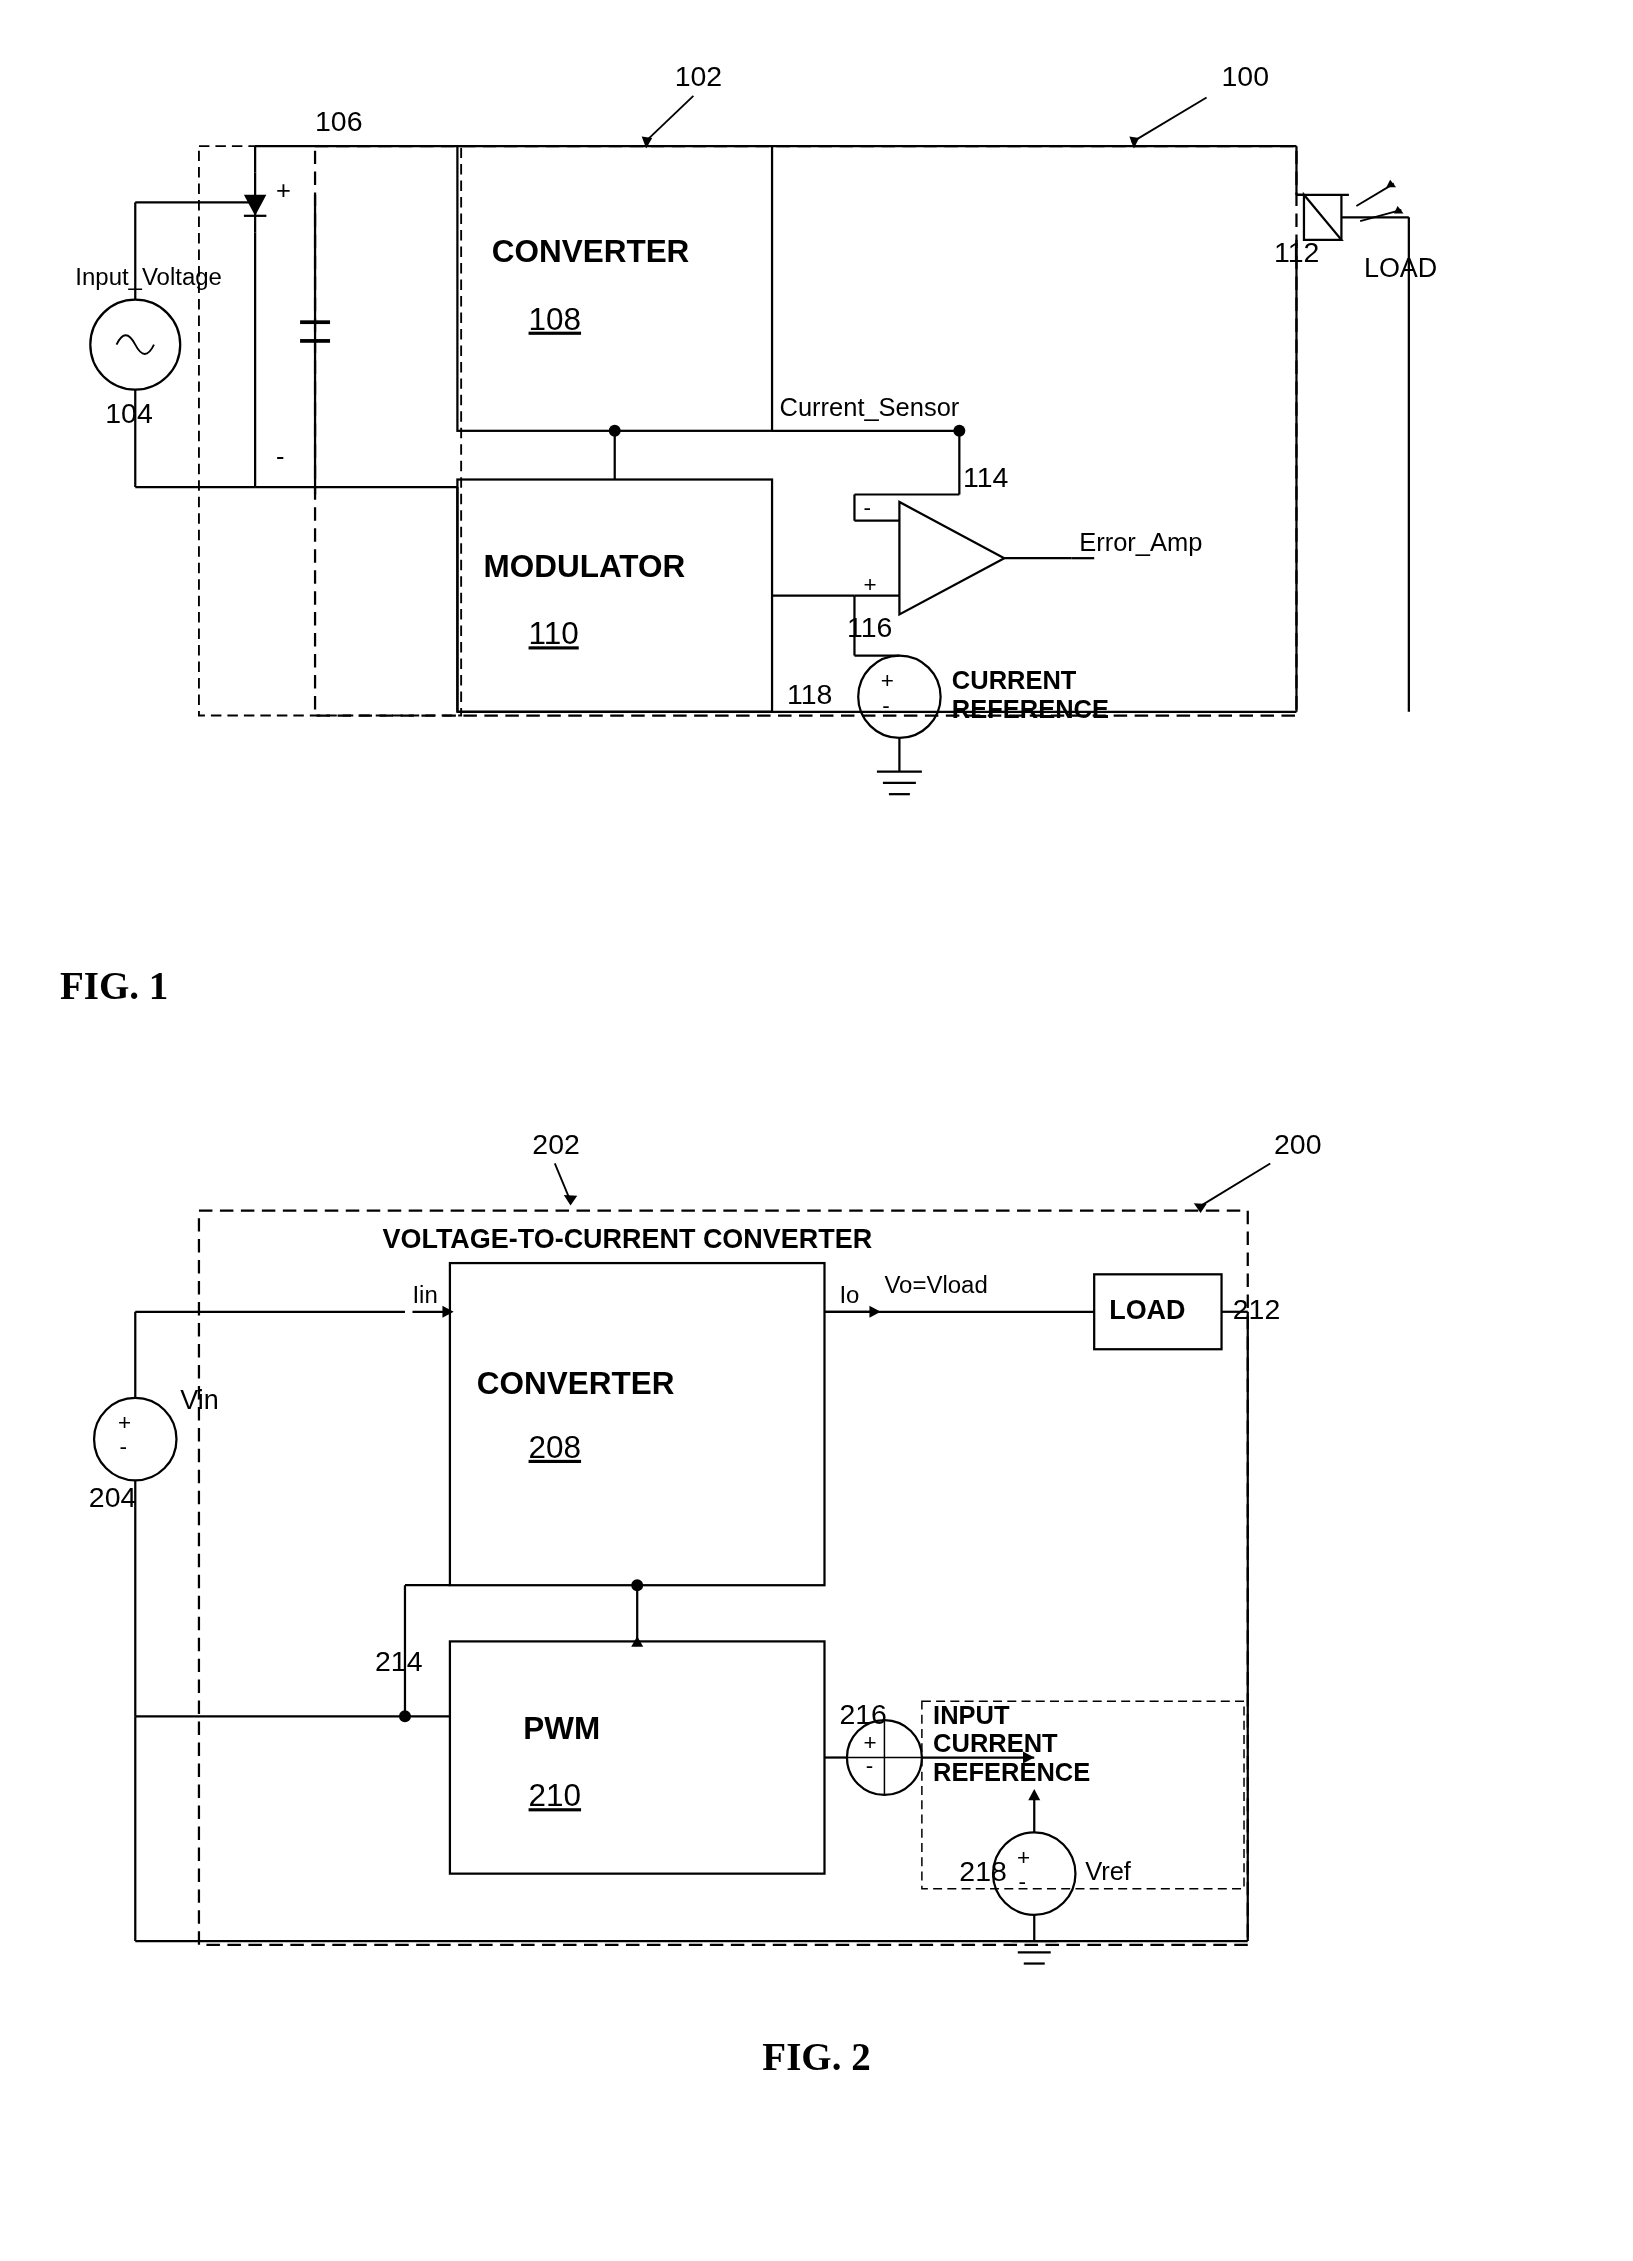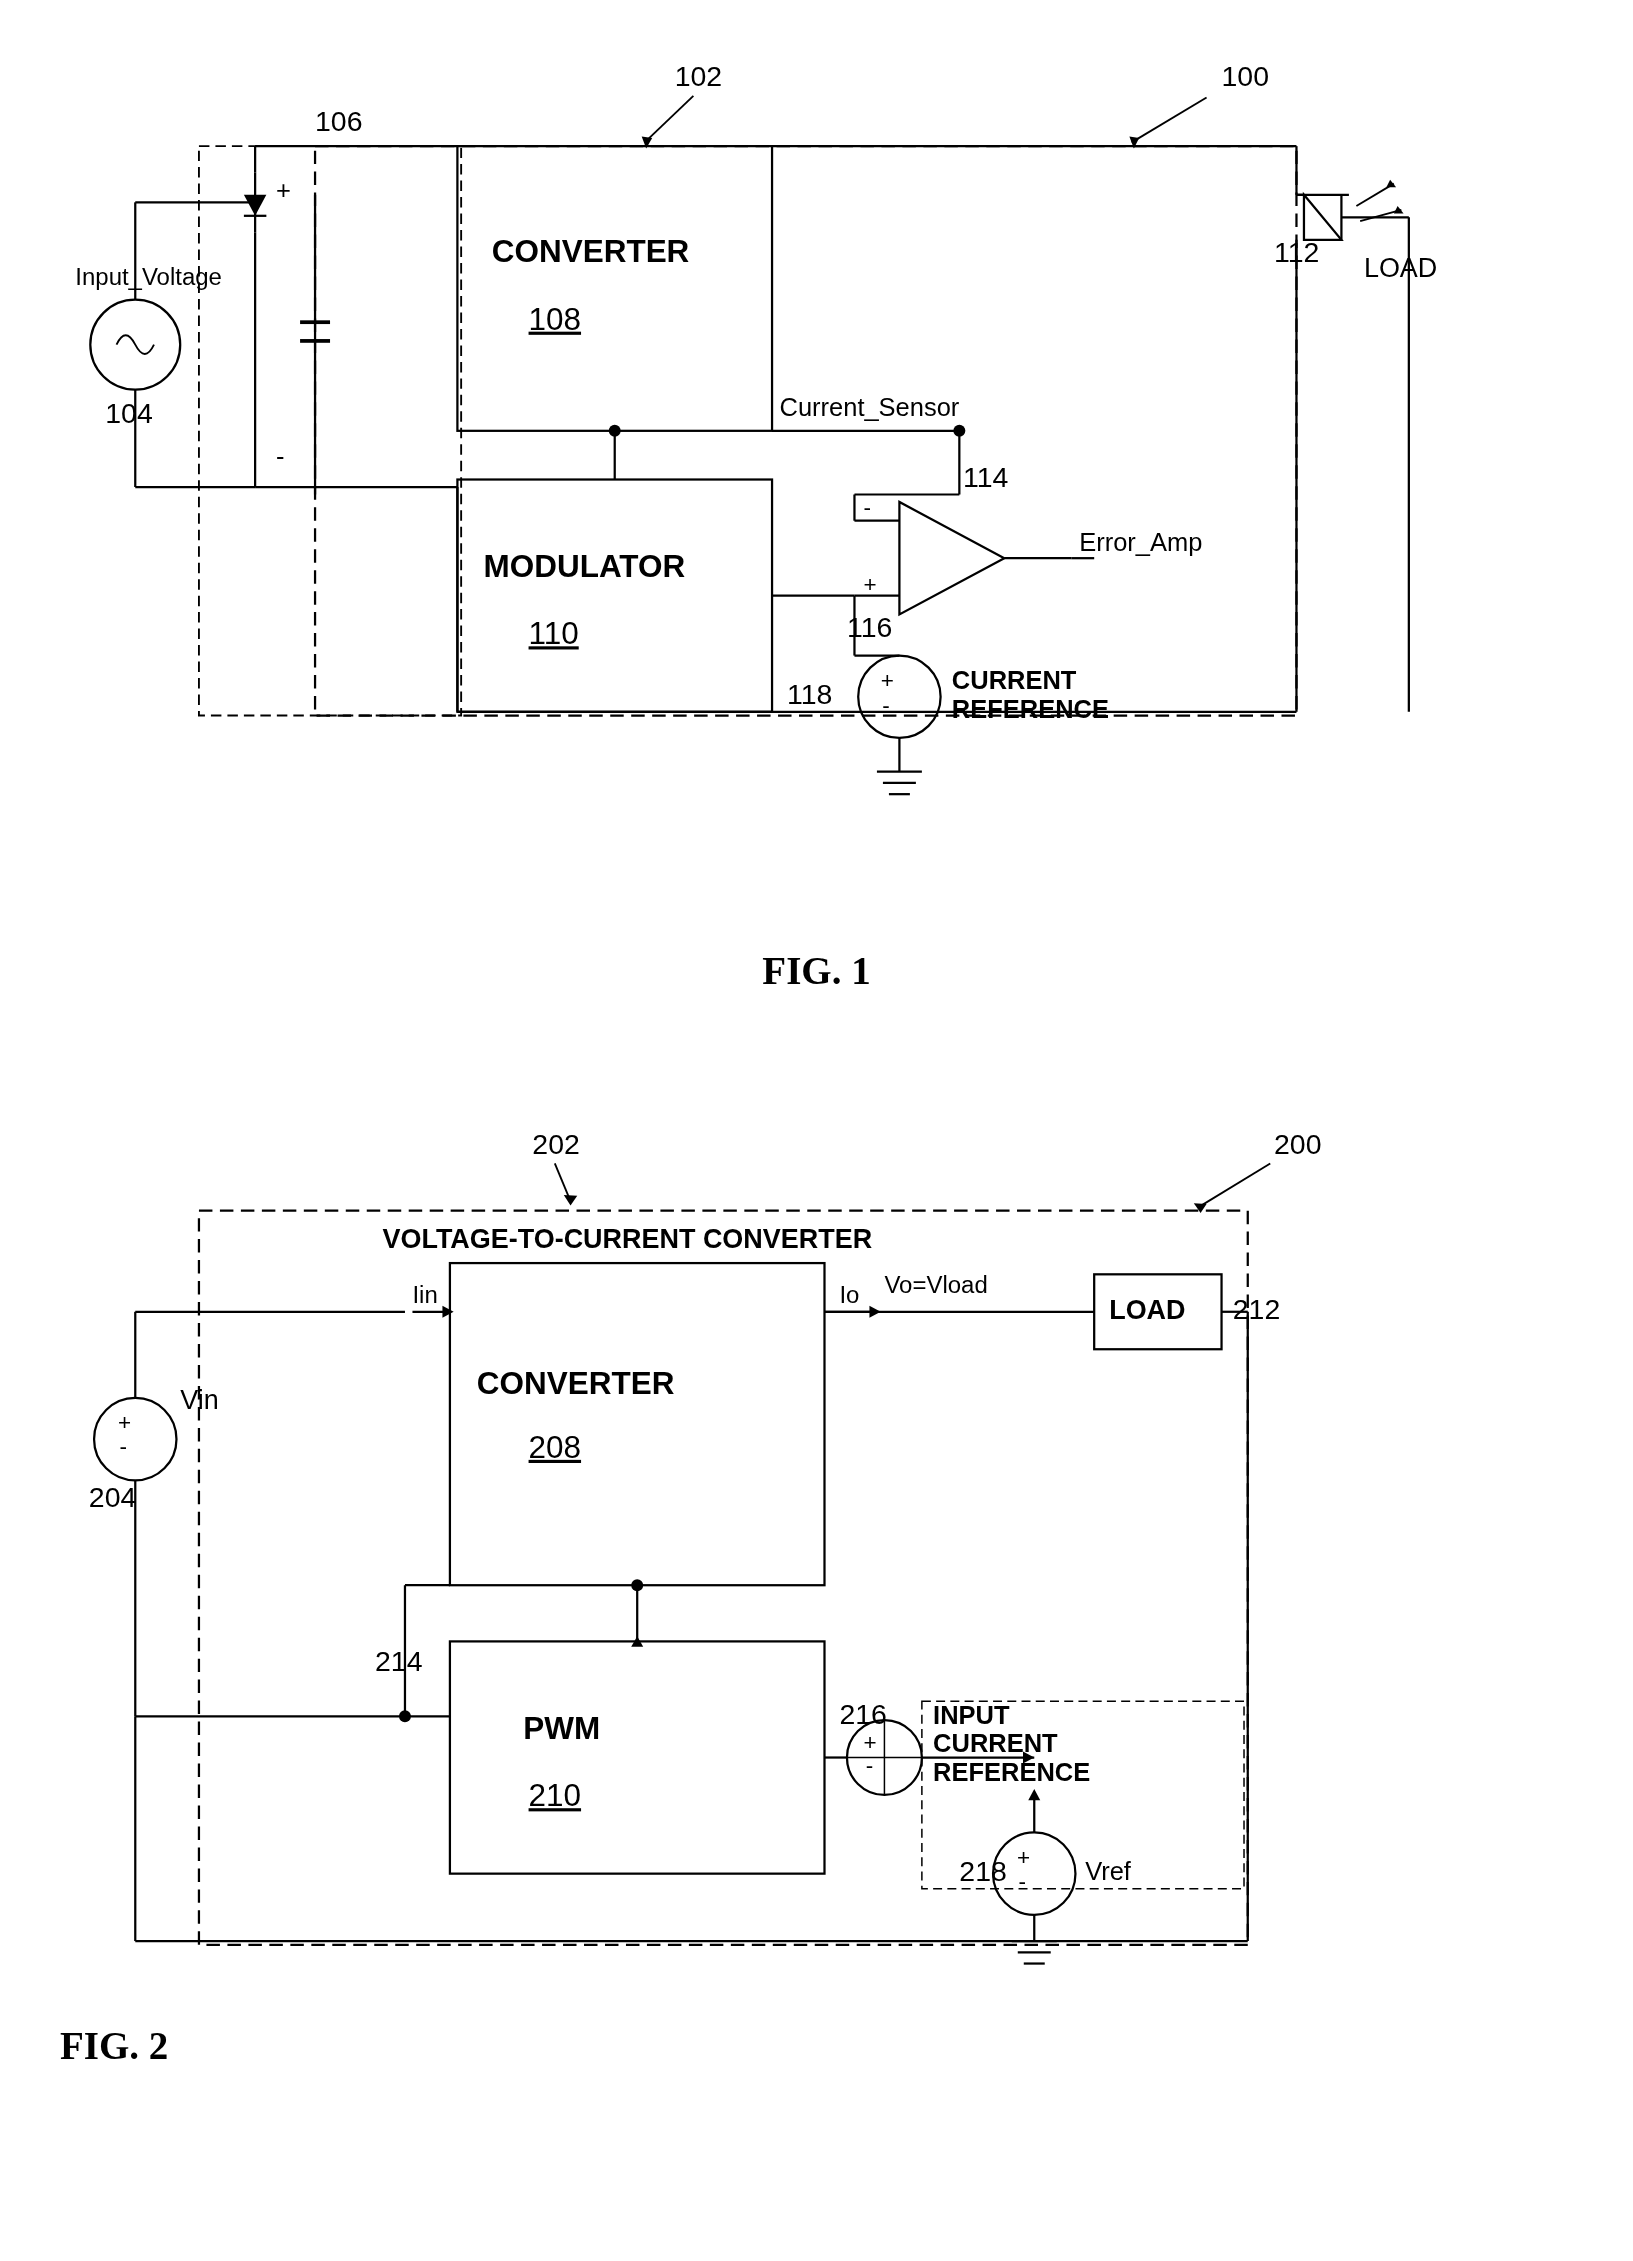--- a/index.html
+++ b/index.html
@@ -20,39 +20,39 @@
     }
 
     
     .fig1-container {
       position: relative;
       width: 100%;
       height: 1012px;
       margin-bottom: 60px;
     }
     .fig1-caption {
-      text-align: center;
-      margin-top: 0;
+      margin-top: 15px;
     }
     .fig1-caption .fig-label {
       font-size: 39px;
       font-weight: bold;
     }
     .fig1-caption .fig-sublabel {
       font-size: 33px;
     }
 
     
     .fig2-container {
       position: relative;
       width: 100%;
       height: 974px;
     }
     .fig2-caption {
-      margin-top: 18px;
+      text-align: center;
+      margin-top: 29px;
     }
     .fig2-caption .fig-label {
       font-size: 39px;
       font-weight: bold;
     }
 
     
     svg {
       overflow: visible;
     }

